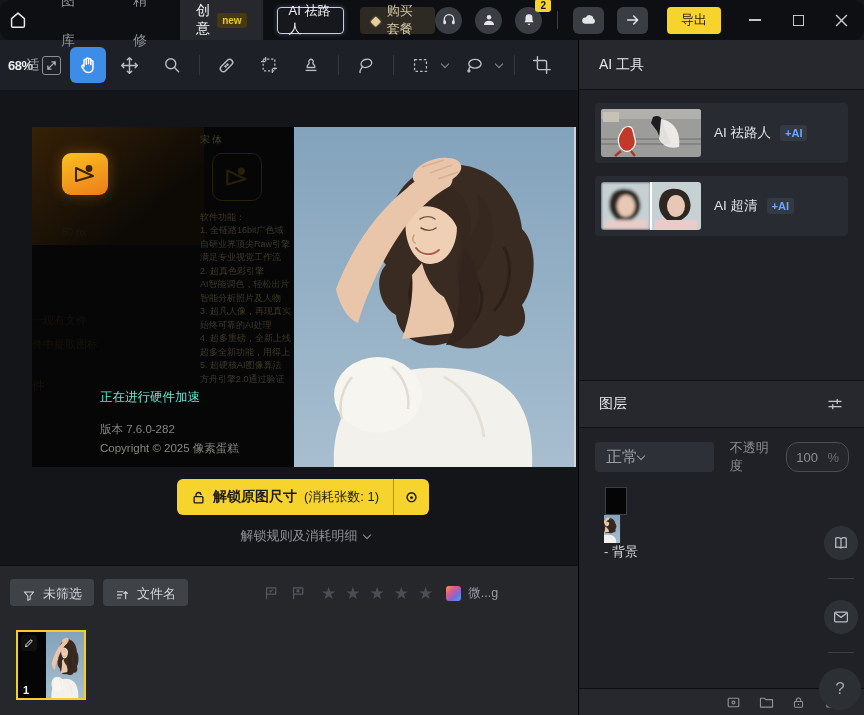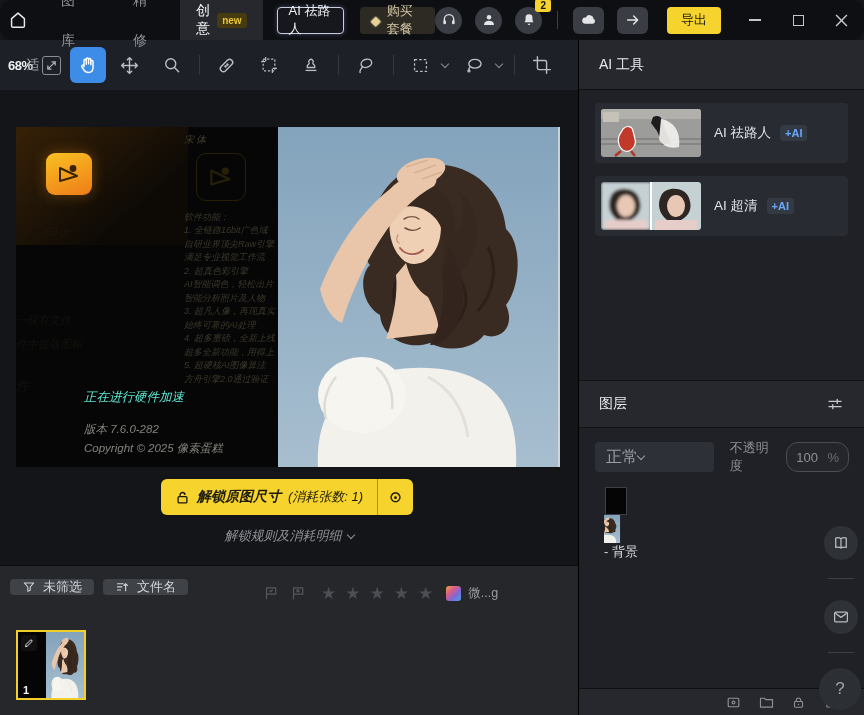--- a/index.html
+++ b/index.html
@@ -33,21 +33,21 @@
   .zoom-cluster { display:flex; align-items:center; margin-left:8px; }
   .zoom-val { font-size:13px; color:#eceef0; font-weight:bold; letter-spacing:-.5px; }
   .fit-txt { font-size:13px; color:#9ea1a6; margin-left:-6px; }
   .fit-box { width:19px; height:19px; border:1px solid #8b8e94; border-radius:3px; margin-left:2px; display:flex; align-items:center; justify-content:center; color:#aeb1b7; }
   .tool-btn { width:36px; height:36px; border-radius:6px; display:flex; align-items:center; justify-content:center; color:#b9bdc4; margin:0 3px; }
   .tool-btn.active { background:#3d8de8; color:#fff; }
   .tool-sep { width:1px; height:20px; background:#34373d; margin:0 6px; }
   .tool-chev { width:6px; height:6px; border-right:1.5px solid #8b8e94; border-bottom:1.5px solid #8b8e94; transform:rotate(45deg); margin:0 6px 3px 0; }
 
   
-  .canvas-area { position:absolute; top:90px; left:0; width:578px; height:475px; background:#141519;font-style:italic; }
+  .canvas-area { position:absolute; top:90px; left:16px; width:578px; height:475px; background:#141519; }
   .canvas-img { position:absolute; left:16px; top:37px; width:544px; height:340px; display:flex; }
   .splash-side { position:relative; width:262px; height:340px; background:#060606; overflow:hidden; }
   .glow { position:absolute; left:0; top:0; width:172px; height:118px; background:linear-gradient(140deg, rgba(95,55,8,.55), rgba(40,24,4,.2) 70%); }
   .splash-logo { position:absolute; left:30px; top:26px; width:46px; height:42px; border-radius:9px; background:linear-gradient(160deg,#f9c122,#ee7c18); display:flex; align-items:center; justify-content:center; box-shadow:0 0 14px rgba(240,150,20,.35); }
   .ghost-col { position:absolute; left:168px; top:6px; width:96px; color:#3b382b; font-size:9px; line-height:13.5px; white-space:nowrap; overflow:hidden; }
   .ghost-font-row { color:#43402f; font-size:10px; margin-bottom:4px; letter-spacing:2px; }
   .ghost-iconbox { width:50px; height:48px; border-radius:10px; border:1px solid #262009; margin:6px 0 10px 12px; display:flex; align-items:center; justify-content:center; color:#262009; }
   .ghost-frag { position:absolute; color:#23201777; font-size:11px; white-space:nowrap; }
   .splash-text { position:absolute; left:68px; top:262px; }
   .splash-status { color:#5eead4; font-size:12.5px; margin-bottom:16px; }
@@ -59,21 +59,21 @@
   .unlock-row { position:absolute; left:161px; top:389px; height:36px; display:flex; border-radius:6px; overflow:hidden; }
   .unlock-main { background:#f6d32d; display:flex; align-items:center; gap:7px; padding:0 14px; color:#1c1a10; }
   .unlock-label { font-size:14px; font-weight:bold; }
   .unlock-note { font-size:13px; }
   .unlock-gear { width:36px; background:#f6d32d; border-left:1px solid rgba(40,32,0,.35); display:flex; align-items:center; justify-content:center; color:#1c1a10; }
   .rules-link { position:absolute; top:437px; left:0; width:578px; text-align:center; font-size:13px; color:#8e9196; }
   .rules-link .chev { display:inline-block; width:6px; height:6px; border-right:1.5px solid #8e9196; border-bottom:1.5px solid #8e9196; transform:rotate(45deg); margin-left:6px; vertical-align:2px; }
 
   
   .filmstrip { position:absolute; top:565px; left:0; width:578px; height:150px; background:#25272b; border-top:1px solid #0b0c0e; }
-  .chip { height:16px; display:flex; align-items:center; gap:7px; background:#3f4348; border-radius:4px; padding:3px 12px; color:#d2d5da; font-size:13px; }
+  .chip { height:27px; display:flex; align-items:flex-end; gap:7px; background:#3f4348; border-radius:4px; padding:3px 12px; color:#d2d5da; font-size:13px; }
   .filter-row { position:absolute; left:10px; top:13px; display:flex; gap:9px; }
   .meta-row { position:absolute; left:263px; top:17px; display:flex; align-items:center; color:#55585e; }
   .star { color:#4b4e54; font-size:17px; margin-right:9px; }
   .color-sq { width:15px; height:15px; border-radius:3px; margin:0 7px 0 4px; background:linear-gradient(135deg,#f0a04a 0%,#d85b8a 35%,#7a6bd8 65%,#4aa3e8 100%); }
   .meta-name { color:#9a9da2; font-size:12.5px; }
   .film-thumb { position:absolute; left:16px; top:64px; width:70px; height:70px; border:2px solid #f2cf2a; background:#000; overflow:hidden; }
   .film-thumb .mini { display:flex; width:100%; height:100%; }
   .mini-black { width:42%; height:100%; background:#050505; }
   .mini-photo { width:58%; height:100%; }
   .thumb-edit { position:absolute; left:3px; top:3px; width:16px; height:16px; border-radius:3px; background:rgba(20,20,20,.75); display:flex; align-items:center; justify-content:center; color:#e8eaec; }

